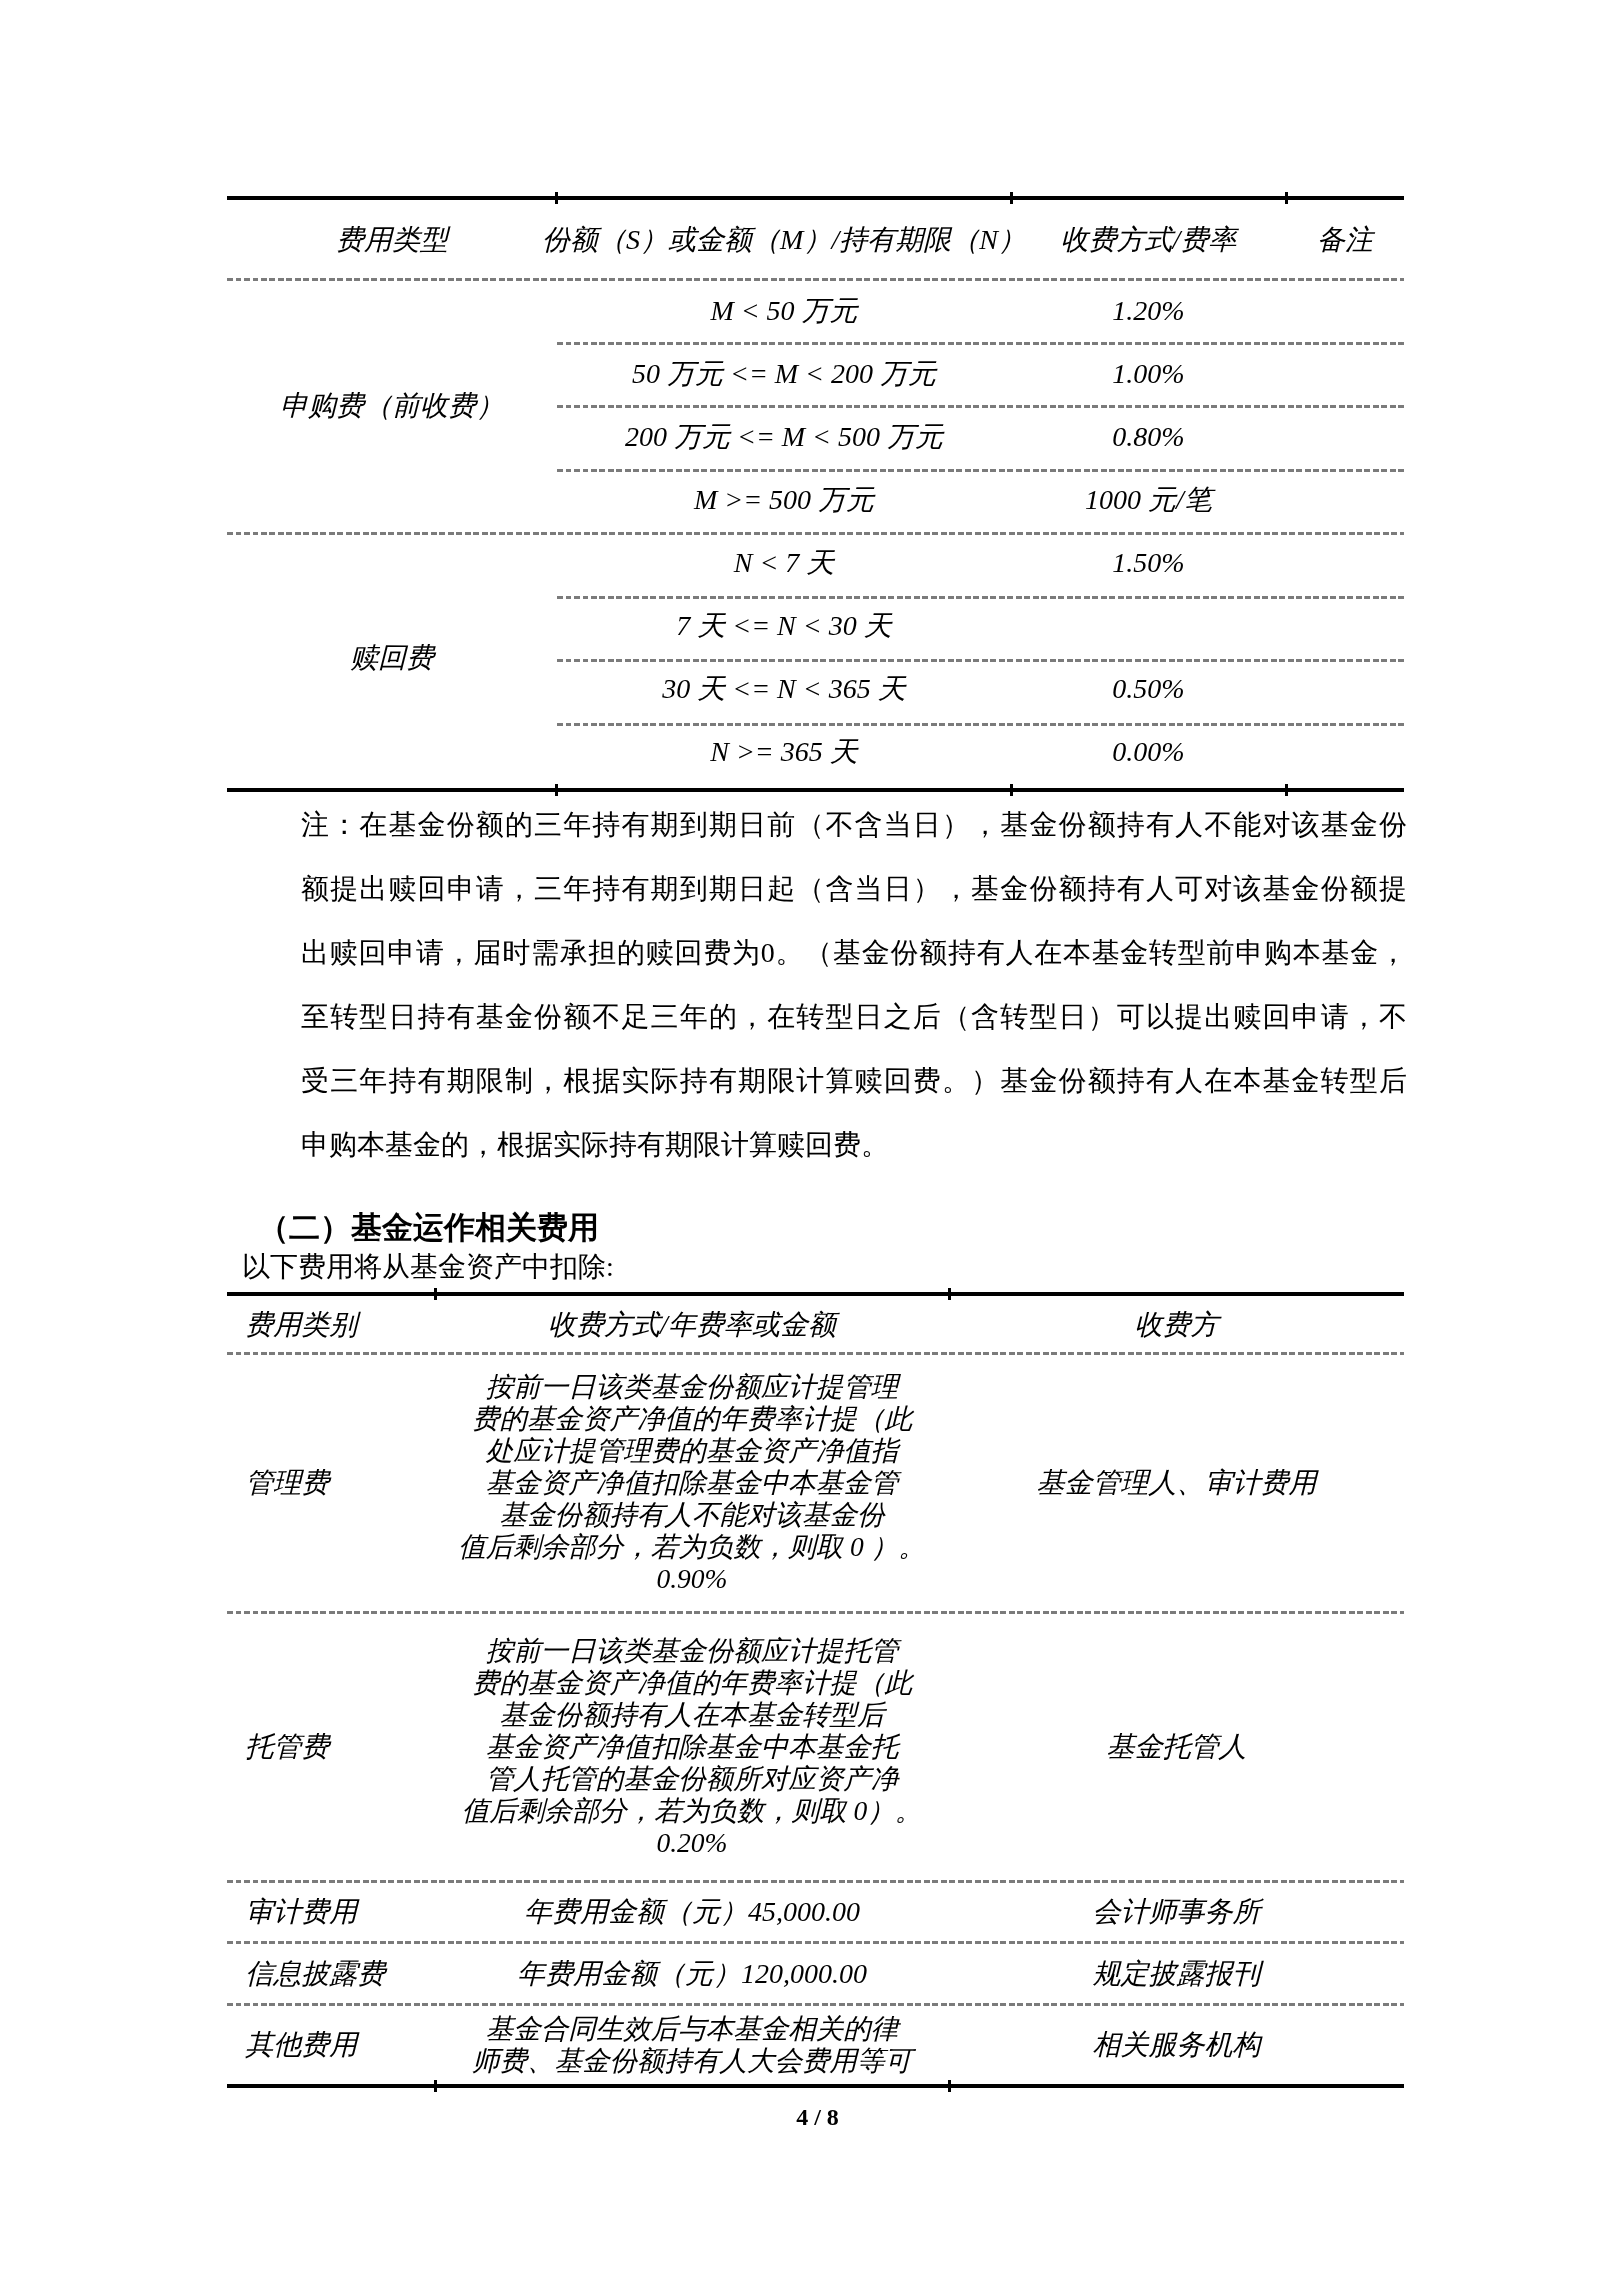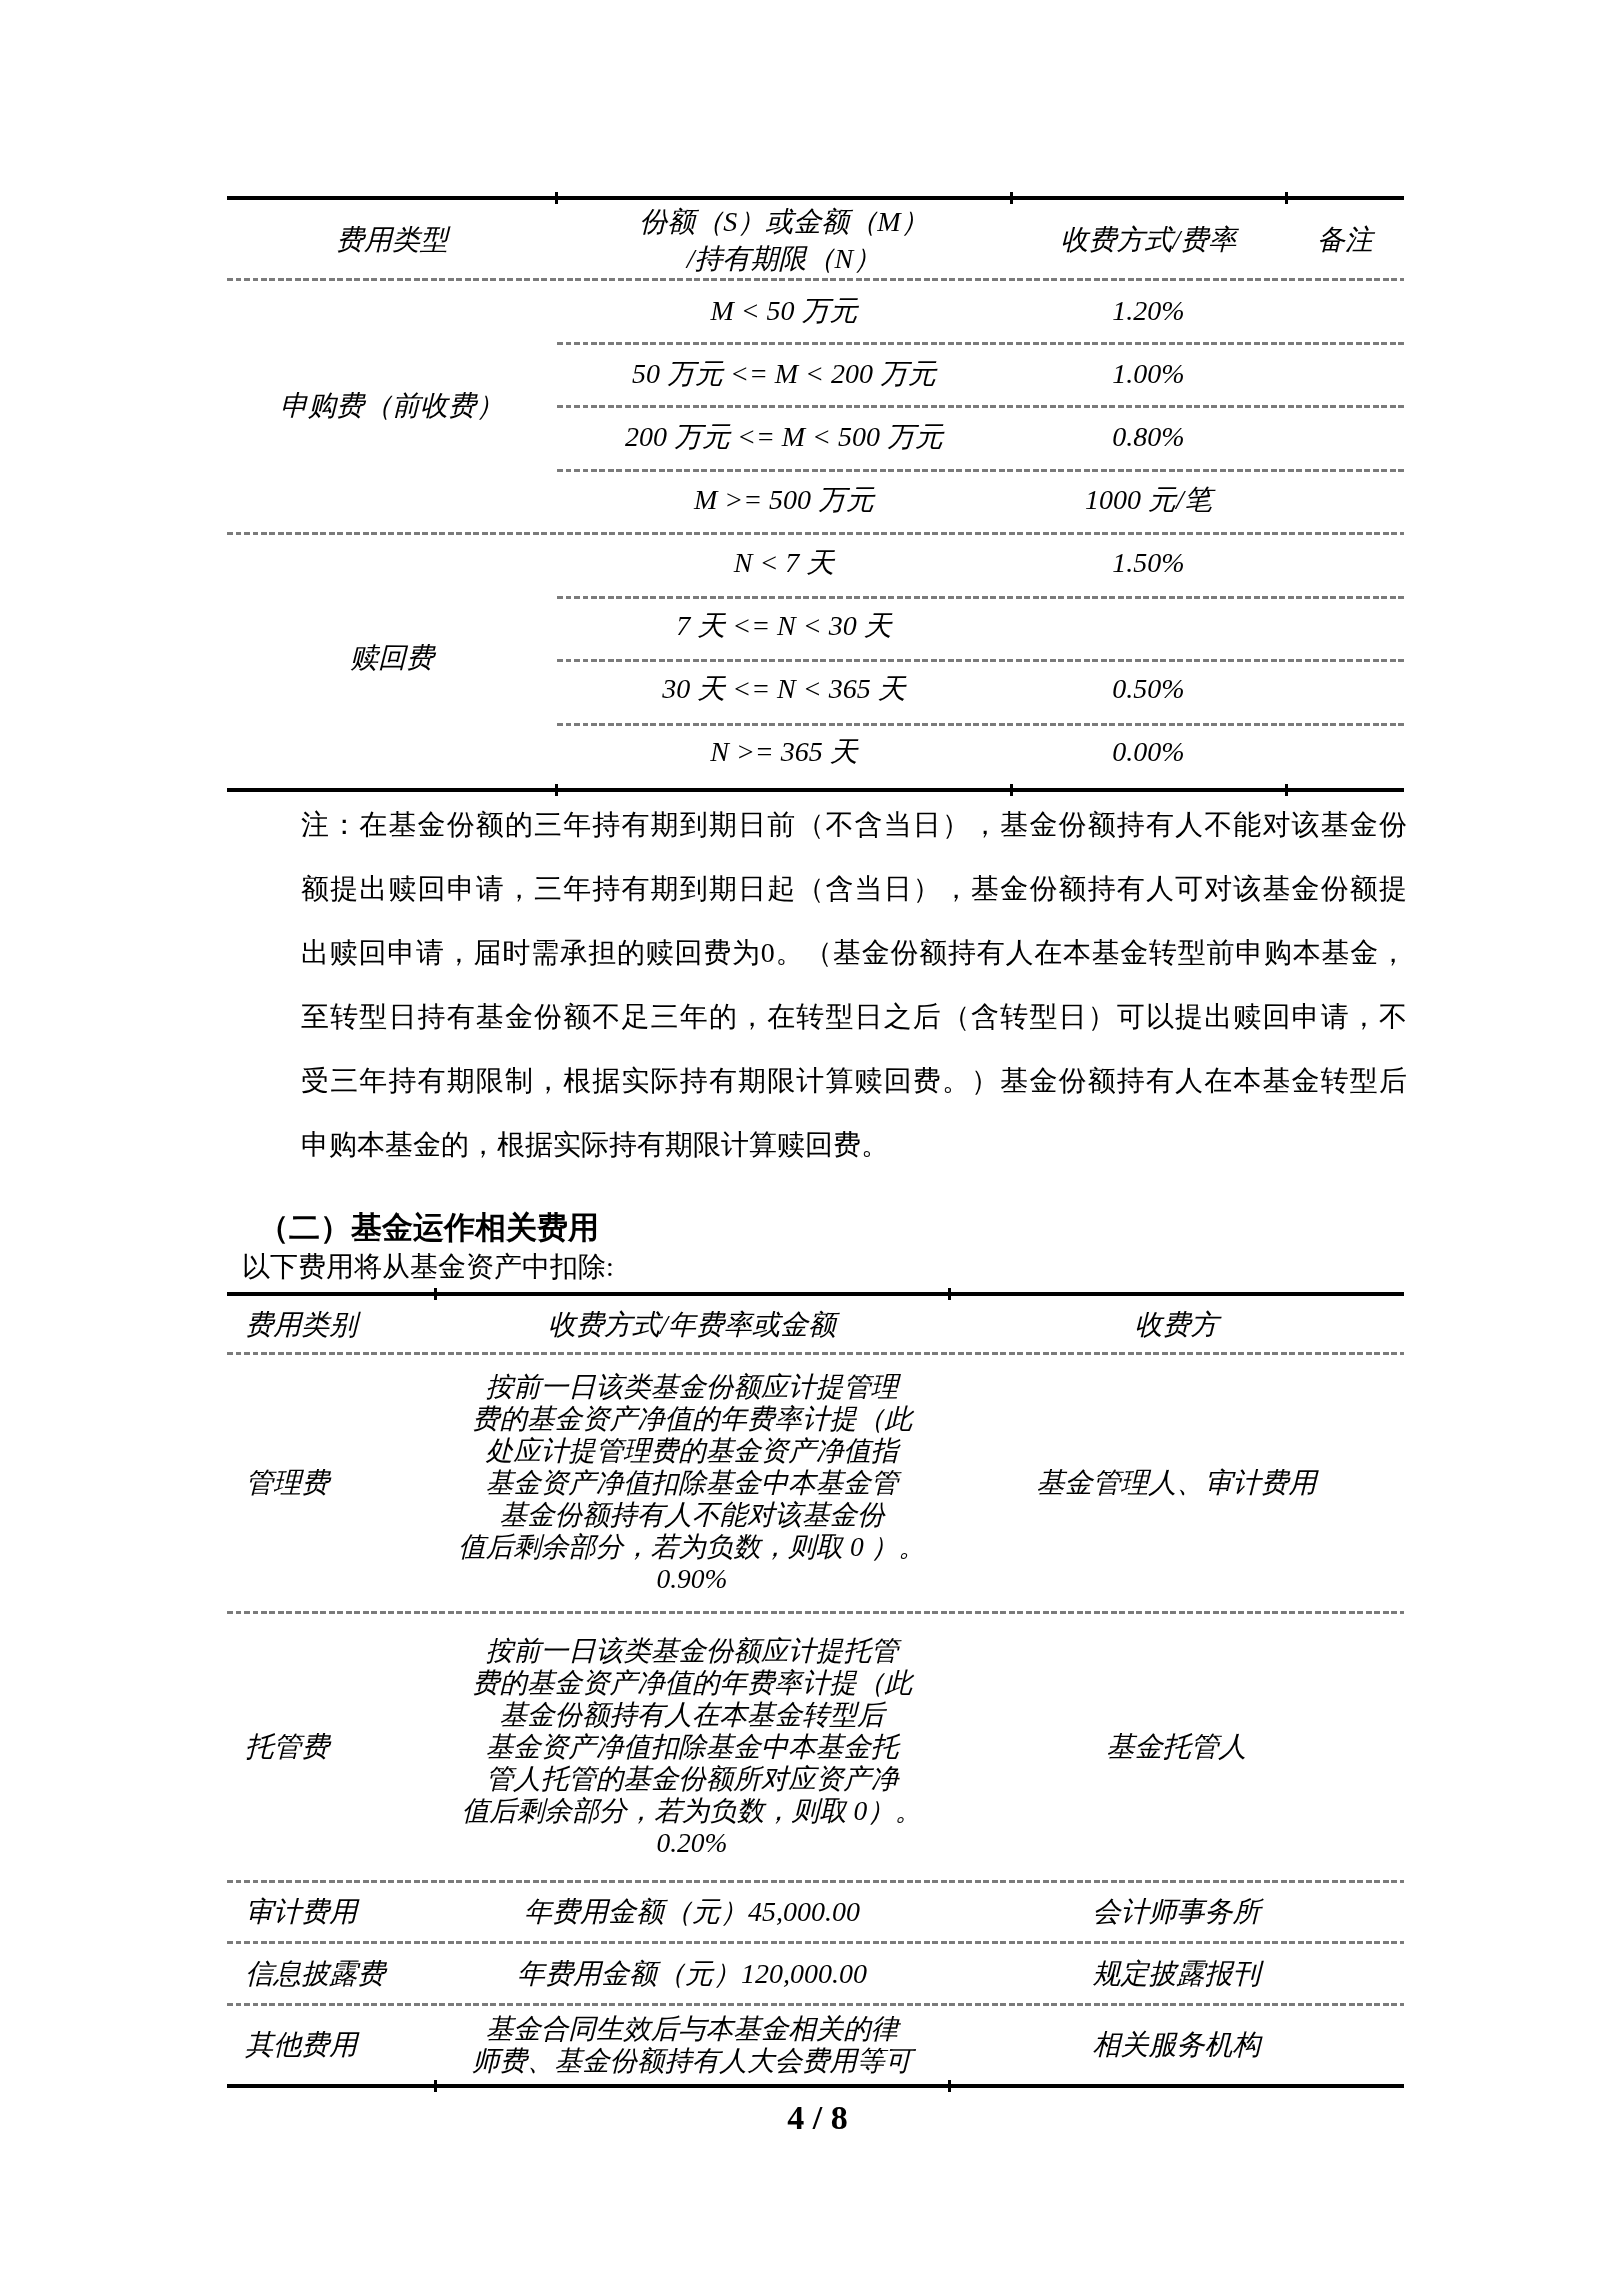--- a/index.html
+++ b/index.html
@@ -22,21 +22,21 @@
   .cell { display:flex; align-items:center; justify-content:center;
           font-size:28px; white-space:nowrap; }
   .cell.left { justify-content:flex-start; padding-left:18.3px; }
   .lines { display:flex; flex-direction:column; align-items:center;
            justify-content:center; line-height:32px; font-size:27.5px; }
   .lines div { white-space:nowrap; }
   
   .t1 { top:196px; height:595px; }
   .t1 .grid { display:grid; grid-template-columns:330px 454px 275px 118px; }
   .t1 .hdr  { height:80px; }
-  .t1 .hdr .two { flex-direction:column; line-height:37px; }
+  .t1 .hdr .two { flex-direction:row; line-height:37px; }
   .t1 .grp  { grid-auto-rows:63px; }
   .t1 .grp .span4 { grid-row:1 / 5; grid-column:1; }
   
   .note { position:absolute; left:301px; top:793px; width:1106px;
           font-size:28px; line-height:64px; }
   .note .jl { text-align:justify; text-align-last:justify; white-space:nowrap; }
   .note .jlast { text-align:center; text-align-last:left; }
   
   .h2 { position:absolute; left:258px; top:1208px; font-size:31px; font-weight:bold;
         font-family:"Liberation Sans","DejaVu Sans",sans-serif; line-height:39px; white-space:nowrap; }
@@ -45,21 +45,21 @@
   .t2 { top:1292px; height:796px; }
   .t2 .grid { display:grid; grid-template-columns:208px 514px 455px; }
   .t2 .hdr { height:58px; }
   .t2 .r1 { height:259px; }
   .t2 .r2 { height:268px; }
   .t2 .r3 { height:62px; }
   .t2 .r4 { height:62px; }
   .t2 .r5 { height:80px; }
   
   .footer { position:absolute; left:12px; right:0; top:2102px; text-align:center;
-            font-size:34px; font-weight:bold; line-height:31px; }
+            font-size:24px; font-weight:bold; line-height:31px; }
 </style>
 </head>
 <body>
 
 <div class="page">
 
   <section class="tbl t1">
     <div class="content">
       <div class="grid hdr">
         <div class="cell">费用类型</div>

